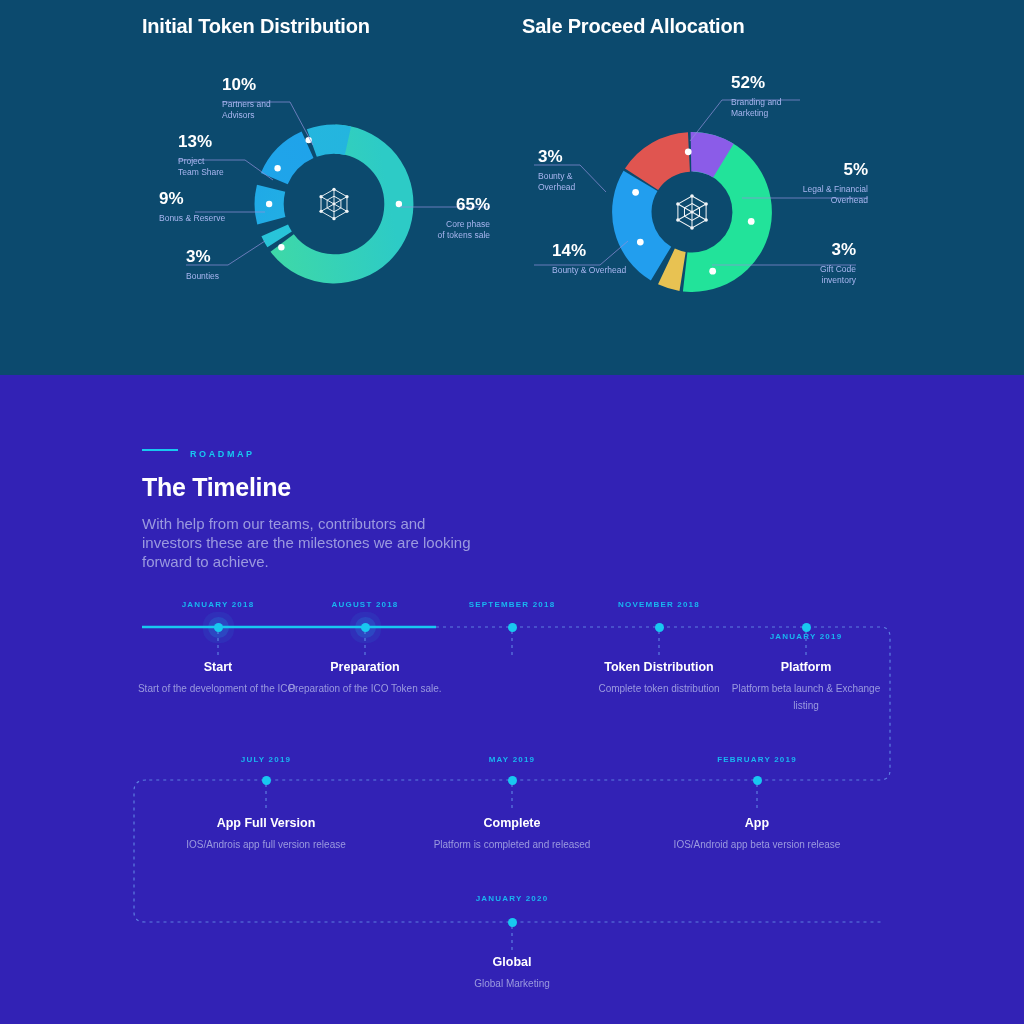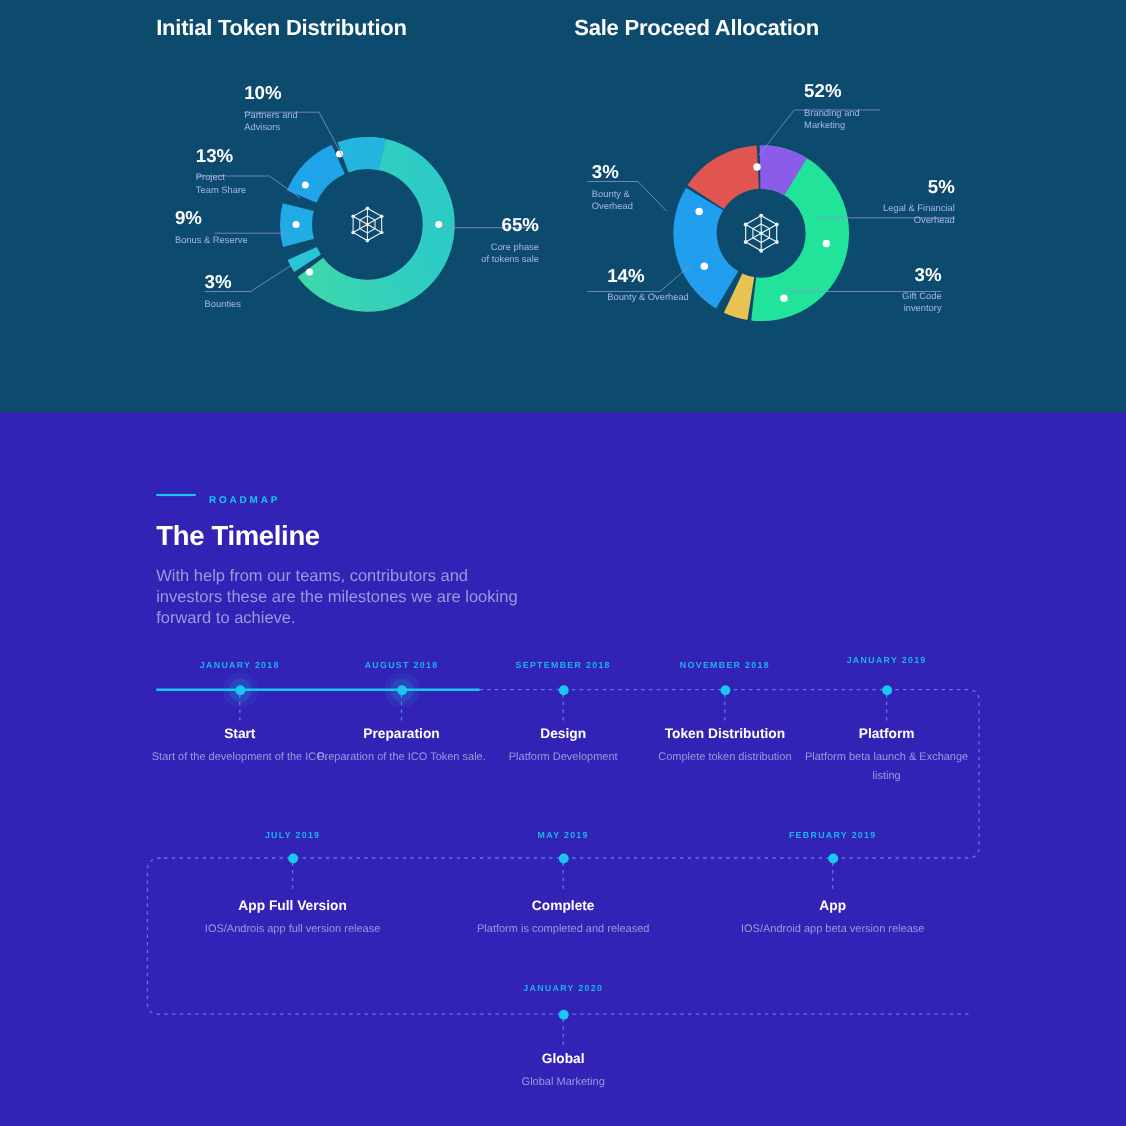--- a/index.html
+++ b/index.html
@@ -304,36 +304,32 @@
   </div>
   <div class="node" style="left:365px; top:660px;">
     <div class="name">Preparation</div>
     <div class="desc">Preparation of the ICO Token sale.</div>
   </div>
 
   <div class="dot" style="left:512px; top:627px;"></div>
   <div class="node" style="left:512px; top:600px;">
     <div class="date">SEPTEMBER 2018</div>
   </div>
-  <div class="node" style="left:512px; top:660px;">
-    <div class="name">Design</div>
-    <div class="desc">Platform Development</div>
-  </div>
 
   <div class="dot" style="left:659px; top:627px;"></div>
   <div class="node" style="left:659px; top:600px;">
     <div class="date">NOVEMBER 2018</div>
   </div>
   <div class="node" style="left:659px; top:660px;">
     <div class="name">Token Distribution</div>
     <div class="desc">Complete token distribution</div>
   </div>
 
   <div class="dot" style="left:806px; top:627px;"></div>
-  <div class="node" style="left:806px; top:596px;">
+  <div class="node" style="left:806px; top:632px;">
     <div class="date">JANUARY 2019</div>
   </div>
   <div class="node" style="left:806px; top:660px;">
     <div class="name">Platform</div>
     <div class="desc">Platform beta launch &amp; Exchange listing</div>
   </div>
 
   <div class="dot" style="left:266px; top:780px;"></div>
   <div class="node" style="left:266px; top:755px;">
     <div class="date">JULY 2019</div>

